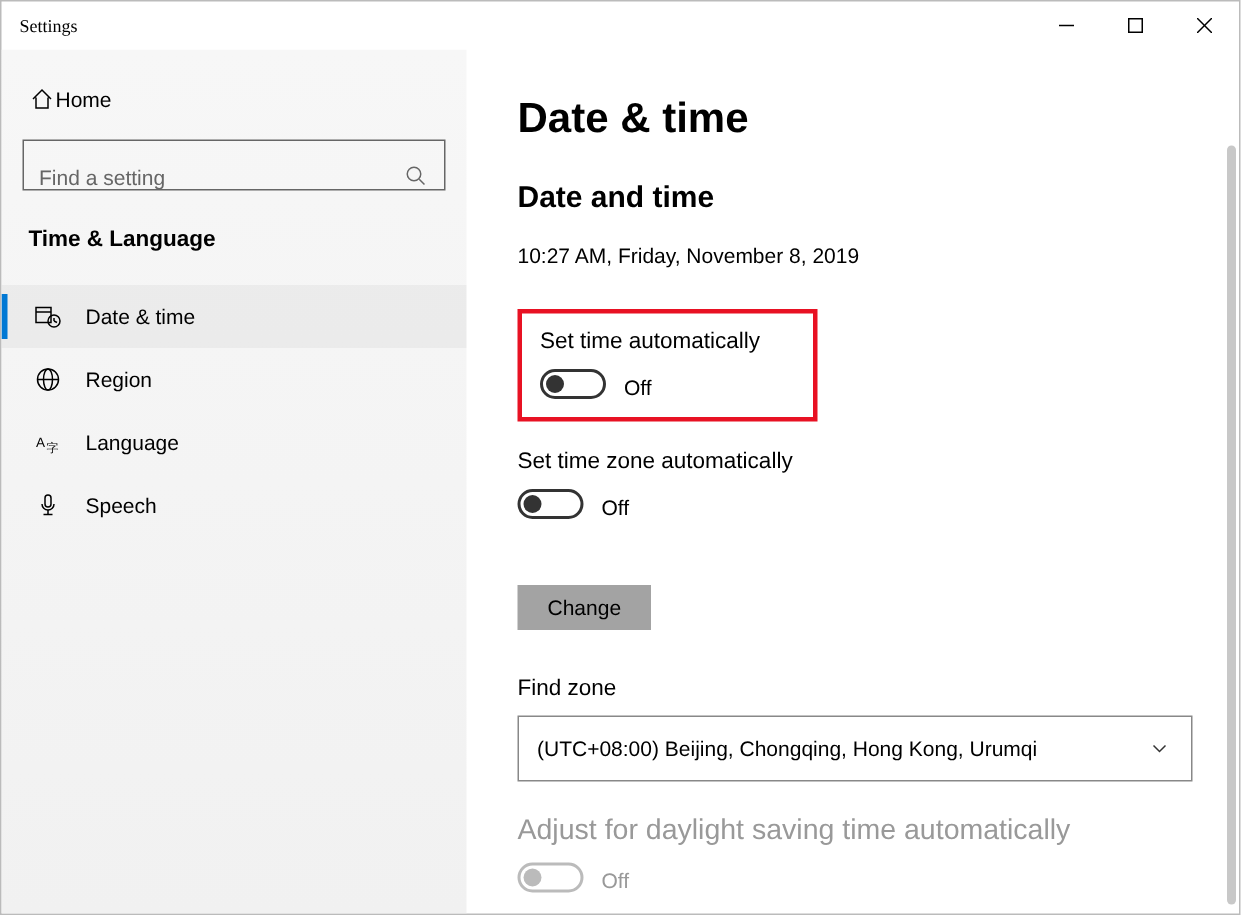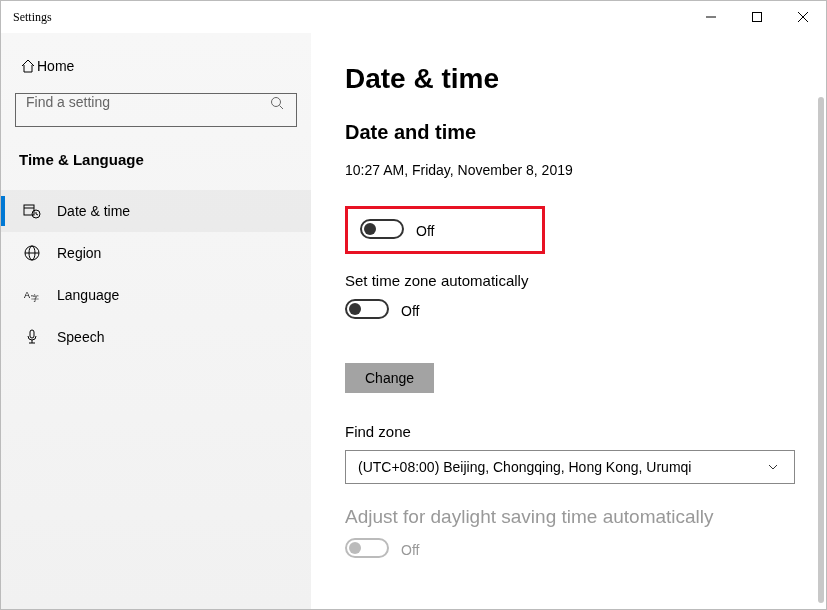--- a/index.html
+++ b/index.html
@@ -46,21 +46,21 @@
     padding: 18px 14px 0 14px;
   }
   .home-row {
     display:flex; align-items:center; 
     padding: 6px 4px 18px 4px;
     font-size: 14px;
   }
   .search-box {
     border: 1px solid #666;
     height: 34px;
-    display:flex; align-items:flex-start;
+    display:flex; align-items:flex-end;
     padding: 0 10px;
     color:#666;
     margin-bottom: 24px;
   }
   .search-box span:first-child { flex:1; }
   .section-title {
     font-weight: 700;
     font-size: 15px;
     margin-bottom: 22px;
     padding-left: 4px;
@@ -111,21 +111,21 @@
     border: 3px solid #e81123;
     padding: 10px 12px 12px 12px;
     width: 200px;
     margin-bottom: 18px;
   }
   .change-btn {
     background:#a3a3a3; border:none; padding:7px 20px; font-size:14px;
     margin-top:22px;
   }
   .tz-select {
-    border:1px solid #888; height:34px; width:450px;
+    border:1px solid #888; height:44px; width:450px;
     display:flex; align-items:center; padding:0 12px; font-size:14px;
     justify-content:space-between; margin-top:6px; margin-bottom:18px;
   }
   .disabled-label { color:#999; font-size:19px; margin-bottom:10px; }
   .vscroll {
     position:absolute; right:2px; top:64px; bottom:6px; width:6px;
     background:#c8c8c8; border-radius:3px;
   }
 </style>
 </head>
@@ -224,20 +224,21 @@
         <span>Speech</span>
       </div>
     </div>
 
     <div class="content">
       <h1 class="page-title">Date &amp; time</h1>
       <h2 class="sub-title">Date and time</h2>
       <div class="current-time">10:27 AM, Friday, November 8, 2019</div>
 
       <div class="highlight-box">
+        <div class="setting-label">Set time automatically</div>
         <div class="toggle-row">
           <div class="toggle">
               <div class="knob"></div>
             </div>
           <span class="toggle-state">Off</span>
         </div>
       </div>
 
       <div class="setting-block">
         <div class="setting-label">Set time zone automatically</div>

